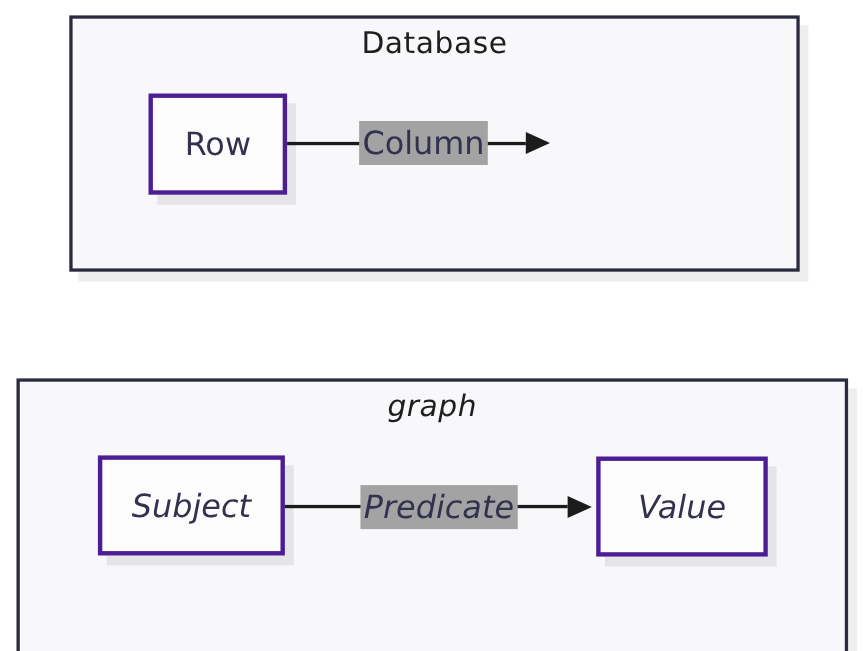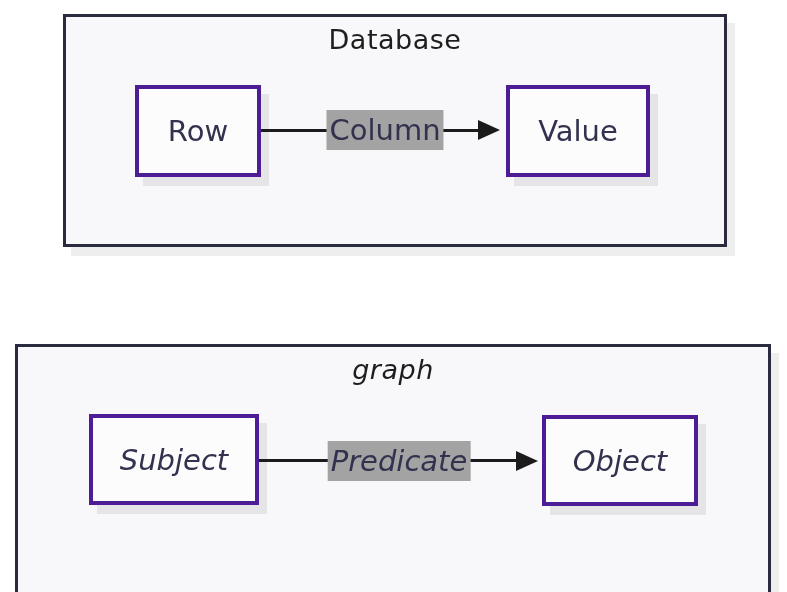--- a/index.html
+++ b/index.html
@@ -103,34 +103,31 @@
     <div class="cluster-title">Database</div>
 
     <div class="node node-row">
       <span>Row</span>
     </div>
 
     <div class="edge-line edge-line-1"></div>
     <div class="arrowhead arrowhead-1"></div>
     <div class="edge-label edge-label-1">Column</div>
 
-    <div class="node node-value">
-      <span>Value</span>
-    </div>
   </div>
 
   <div class="cluster cluster-graph">
     <div class="cluster-title">graph</div>
 
     <div class="node node-subject">
       <span>Subject</span>
     </div>
 
     <div class="edge-line edge-line-2"></div>
     <div class="arrowhead arrowhead-2"></div>
     <div class="edge-label edge-label-2">Predicate</div>
 
     <div class="node node-object">
-      <span>Object</span>
+      <span>Value</span>
     </div>
   </div>
 
 </div>
 
 </body></html>

